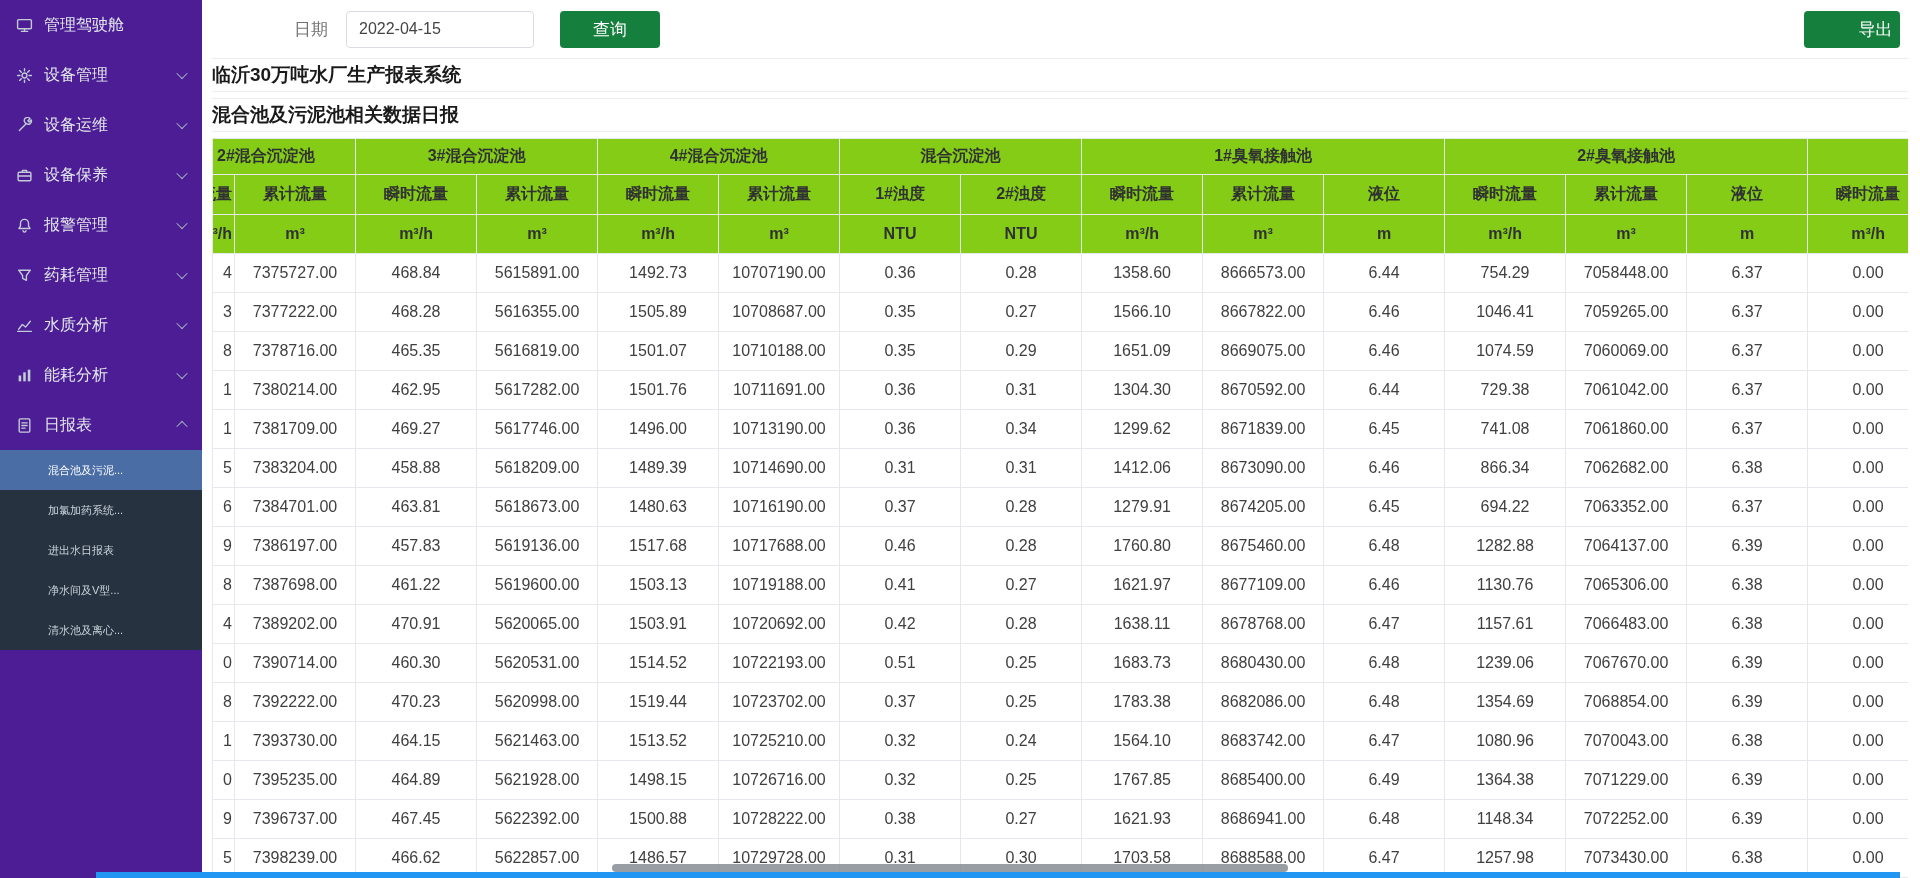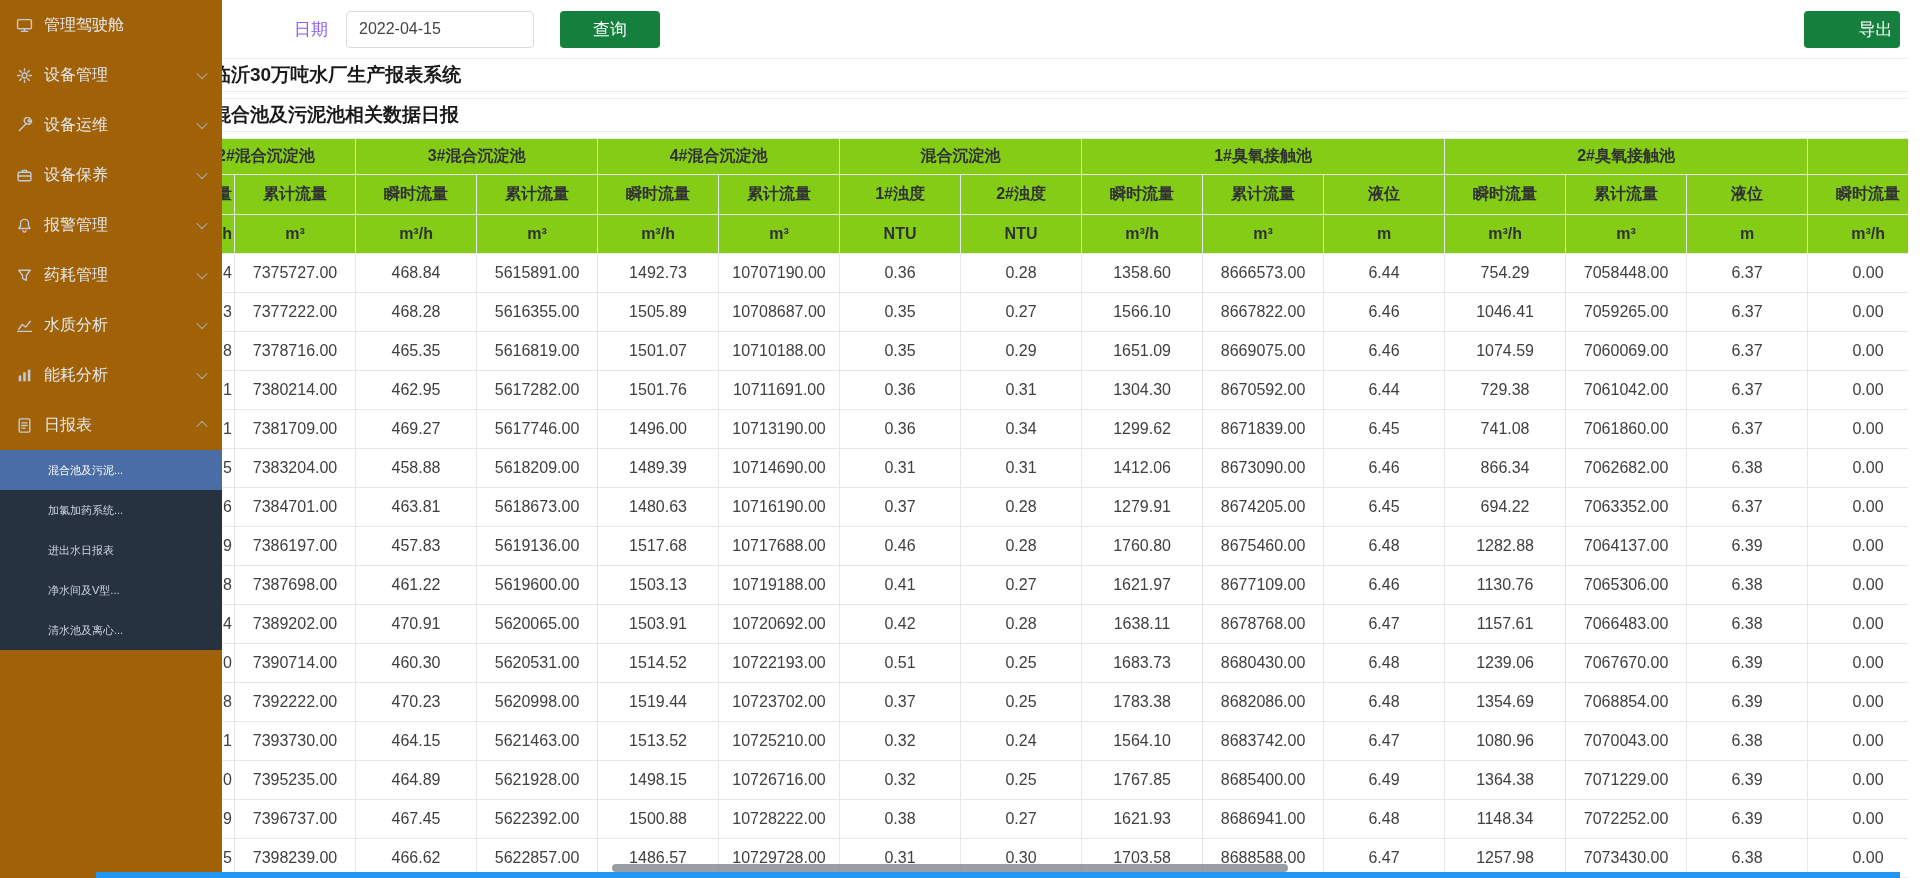--- a/index.html
+++ b/index.html
@@ -1,37 +1,37 @@
 <!DOCTYPE html>
 <html><head>
 <meta charset="utf-8">
 <style>
   * { box-sizing: border-box; margin: 0; padding: 0; }
   html,body { background:#fff; }
   body { font-family: "Liberation Sans", "DejaVu Sans", sans-serif; }
   .page { position:relative; width:1920px; height:878px; background:#fff; overflow:hidden; }
 
   
-  .sidebar { position:absolute; left:0; top:0; width:222px; height:878px; background:#a16207; z-index:2; }
+  .sidebar { position:absolute; left:0; top:0; width:202px; height:878px; background:#4c1d95; z-index:2; }
   .menu-item { display:flex; align-items:center; height:50px; padding:0 16px 0 16px; color:#e3e8ed; font-size:16px; cursor:pointer; }
   .menu-item .icon { width:18px; height:18px; margin-right:10px; flex:0 0 auto; display:inline-flex; align-items:center; }
   .icon svg { width:17px; height:17px; fill:none; stroke:#c3ccd6; stroke-width:1.3; stroke-linecap:round; stroke-linejoin:round; }
   .icon svg.fill rect { fill:#c3ccd6; stroke:none; }
   .mlabel { white-space:nowrap; overflow:hidden; }
   .chevron { margin-left:auto; width:8px; height:8px; border-right:1.7px solid #a7b1bc; border-bottom:1.7px solid #a7b1bc; flex:0 0 auto; }
   .chevron.down { transform: rotate(45deg) translate(-1px,-1px); }
   .chevron.up { transform: rotate(-135deg) translate(-1px,-1px); }
   .submenu { background:#263240; }
   .submenu-item { height:40px; line-height:40px; padding-left:48px; font-size:11px; color:#ccd4dc; cursor:pointer; white-space:nowrap; overflow:hidden; }
   .submenu-item.selected { background:#4a6da6; color:#ffffff; }
 
   
   .content { position:absolute; left:202px; top:0; right:0; height:878px; background:#fff; padding:0 12px 0 10px; }
   .toolbar { height:58px; display:flex; align-items:center; position:relative; }
-  .date-label { margin-left:82px; font-size:17px; color:#8b5cf6; }
+  .date-label { margin-left:82px; font-size:17px; color:#737373; }
   .date-input { margin-left:18px; width:188px; height:37px; border:1px solid #d9dde3; border-radius:4px; padding:0 12px; font-size:16px; color:#444; outline:none; font-family:inherit; }
   .btn { border:none; border-radius:4px; background:#15803d; color:#fff; font-size:17px; cursor:pointer; font-family:inherit; }
   .btn.query { margin-left:26px; width:100px; height:37px; }
   .btn.export { margin-left:auto; margin-right:8px; width:96px; height:37px;padding-left:47px; }
 
   .title-band { height:34px; line-height:32px; font-weight:bold; font-size:19px; color:#1a1a1a; border-top:1px solid #ededed; border-bottom:1px solid #ededed; margin-bottom:6px; background:#fff; }
 
   
   .table-wrap { width:1696px; overflow:hidden; position:relative; }
   table { border-collapse:collapse; table-layout:fixed; width:1716px; }

